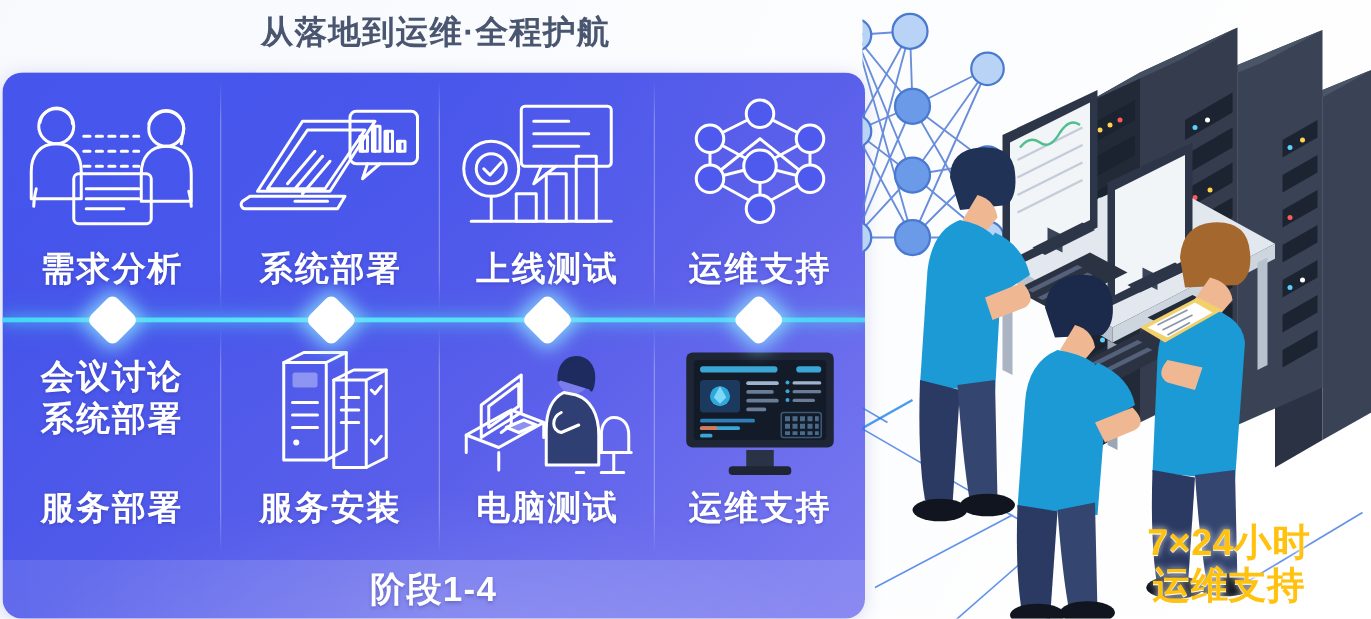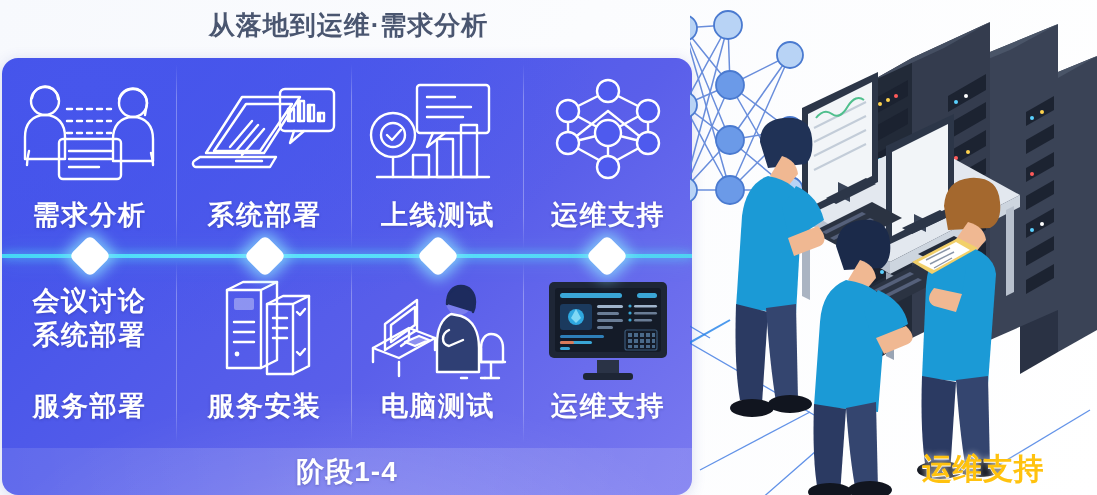--- a/index.html
+++ b/index.html
@@ -107,21 +107,21 @@
     text-shadow:0 1px 0 #fff,0 0 6px rgba(255,255,255,.9);
     letter-spacing:.5px;
   }
   .badge div + div{ margin-top:2px; }
 </style>
 </head>
 <body>
 
 <div id="root">
 
-  <div class="headline">从落地到运维·需求分析</div>
+  <div class="headline">从落地到运维·全程护航</div>
 
   <div class="panel">
 
     <div class="grid">
 
       <div class="cell sep-r">
         <div class="icon-wrap">
           <svg width="150" height="112" viewBox="0 0 150 112" fill="none" stroke="#ffffff" stroke-width="2.4" stroke-linecap="round" stroke-linejoin="round">
             <circle cx="30" cy="24" r="14"></circle>
             <path d="M17 21c2-10 11-13 17-11 6 2 9 7 9 12"></path>
@@ -488,17 +488,18 @@
             <path d="M244 268 L262 258"></path>
         </g>
         <path d="M232 376 q-2 58 4 94 l24 4 6 -92 z" fill="#2b3a62"></path>
         <path d="M266 380 q4 56 10 90 l24 -2 -2 -92 z" fill="#34456f"></path>
         <ellipse cx="250" cy="470" rx="23" ry="9" fill="#11151f"></ellipse>
         <ellipse cx="290" cy="468" rx="23" ry="9" fill="#11151f"></ellipse>
       </g>
     </svg>
 
     <div class="badge">
+      <div>7×24小时</div>
       <div>运维支持</div>
     </div>
   </div>
 
 </div>
 
 </body></html>

